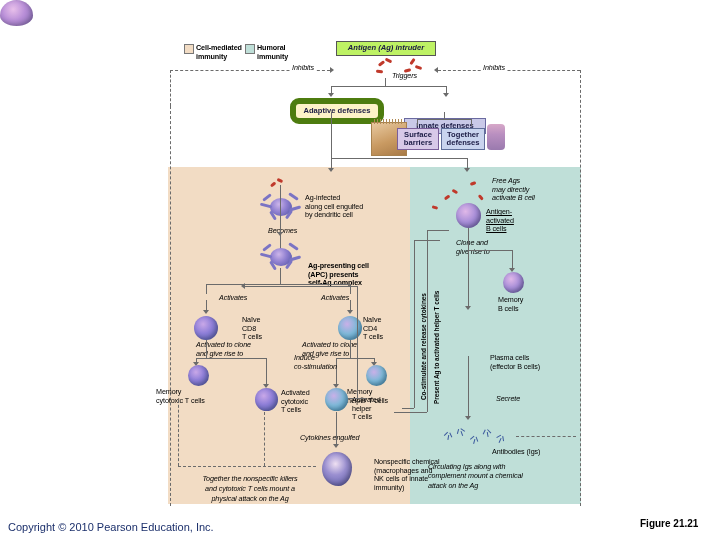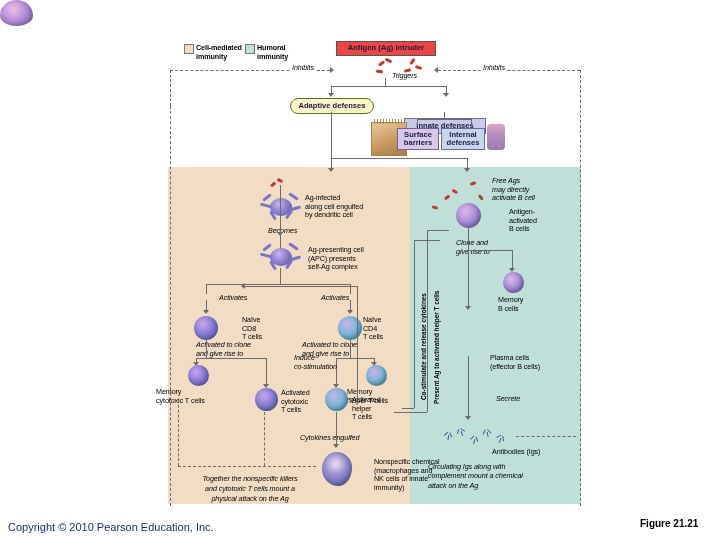--- a/index.html
+++ b/index.html
@@ -19,22 +19,22 @@
   
   .txt{position:absolute;font-size:7.2px;line-height:8.6px;color:#000;
        letter-spacing:-.1px;white-space:pre-line;}
   .txt-i{font-style:italic;}
   .txt-b{font-weight:bold;}
 
   
   .box{position:absolute;border:1px solid #3b3b6b;background:#fff;
        font-size:7.6px;font-weight:bold;text-align:center;color:#1b1b44;
        display:flex;align-items:center;justify-content:center;line-height:8.4px;}
-  .box-antigen{background:#ef4444;border:1px solid #555;}
-  .box-adaptive{background:#fdf3c8;border:1px solid #4d7c0f;border-radius:9px;}
+  .box-antigen{background:#bef264;border:1px solid #555;font-style:italic;}
+  .box-adaptive{background:#fdf3c8;border:6px solid #4d7c0f;border-radius:9px;}
   .box-innate{background:#c9c9e8;border:1px solid #6a6aa0;}
   .box-sub{background:#d8c9e8;border:1px solid #7a5f9a;}
   .box-sub2{background:#c9d4ee;border:1px solid #5f6f9a;}
 
   
   .sw{position:absolute;width:8px;height:8px;border:1px solid #777;}
   .sw-cell{background:#f2dcc4;}
   .sw-hum{background:#bfdfd8;}
 
   
@@ -147,21 +147,21 @@
   <div class="box box-innate" style="left:404px;top:98px;width:80px;height:14px;margin-top:20px;">Innate defenses</div>
 
   <div class="ln ln-v" style="left:444px;top:112px;height:7px;"></div>
   <div class="ln ln-h" style="left:417px;top:119px;width:54px;"></div>
   <div class="ln ln-v" style="left:417px;top:119px;height:7px;"></div>
   <div class="ln ln-v" style="left:471px;top:119px;height:7px;"></div>
 
   <div class="skin" style="left:371px;top:122px;"></div>
   <div class="box box-sub" style="left:397px;top:128px;width:40px;height:20px;">Surface
 barriers</div>
-  <div class="box box-sub2" style="left:441px;top:128px;width:42px;height:20px;">Internal
+  <div class="box box-sub2" style="left:441px;top:128px;width:42px;height:20px;">Together
 defenses</div>
   <div class="organs" style="left:487px;top:124px;"></div>
 
   <div class="ln ln-v" style="left:331px;top:112px;height:46px;"></div>
   <div class="ln ln-h" style="left:331px;top:158px;width:136px;"></div>
   <div class="ln ln-v" style="left:331px;top:158px;height:12px;"></div>
   <div class="ln ln-v" style="left:467px;top:158px;height:12px;"></div>
   <div class="ah ah-d" style="left:328px;top:168px;"></div>
   <div class="ah ah-d" style="left:464px;top:168px;"></div>
 
@@ -186,21 +186,21 @@
 
   <div class="dendrite" style="left:258px;top:240px;">
     <div class="body"></div>
     <i style="left:2px;top:14px;width:12px;height:3px;transform:rotate(14deg);"></i>
     <i style="left:4px;top:6px;width:10px;height:3px;transform:rotate(-38deg);"></i>
     <i style="left:30px;top:5px;width:11px;height:3px;transform:rotate(34deg);"></i>
     <i style="left:31px;top:17px;width:12px;height:3px;transform:rotate(-16deg);"></i>
     <i style="left:10px;top:24px;width:10px;height:3px;transform:rotate(58deg);"></i>
     <i style="left:26px;top:23px;width:10px;height:3px;transform:rotate(-55deg);"></i>
   </div>
-  <div class="txt" style="left:308px;top:246px;width:96px;">Ag-presenting cell
+  <div class="txt" style="left:308px;top:262px;width:96px;font-weight:bold;">Ag-presenting cell
 (APC) presents
 self-Ag complex</div>
 
   <div class="ln ln-v" style="left:280px;top:268px;height:16px;"></div>
   <div class="ln ln-h" style="left:206px;top:284px;width:144px;"></div>
   <div class="ln ln-v" style="left:206px;top:284px;height:10px;"></div>
   <div class="ln ln-v" style="left:350px;top:284px;height:10px;"></div>
 
   <div class="txt txt-i" style="left:219px;top:294px;">Activates</div>
   <div class="txt txt-i" style="left:321px;top:294px;">Activates</div>
@@ -296,21 +296,21 @@
 may directly
 activate B cell</div>
 
   <div class="ag" style="left:444px;top:196px;transform:rotate(-35deg);"></div>
   <div class="ag" style="left:452px;top:190px;transform:rotate(30deg);"></div>
   <div class="ag" style="left:470px;top:182px;transform:rotate(-20deg);"></div>
   <div class="ag" style="left:478px;top:196px;transform:rotate(50deg);"></div>
   <div class="ag" style="left:432px;top:206px;transform:rotate(15deg);"></div>
 
   <div class="cell cell-b" style="left:456px;top:203px;width:25px;height:25px;"></div>
-  <div class="txt" style="left:509px;top:208px;width:48px;">Antigen-
+  <div class="txt" style="left:486px;top:208px;width:48px;text-decoration:underline;">Antigen-
 activated
 B cells</div>
 
   <div class="txt txt-i" style="left:456px;top:239px;width:56px;">Clone and
 give rise to</div>
 
   <div class="ln ln-v" style="left:468px;top:228px;height:22px;"></div>
   <div class="ln ln-h" style="left:468px;top:250px;width:44px;"></div>
   <div class="ln ln-v" style="left:512px;top:250px;height:20px;"></div>
   <div class="ah ah-d" style="left:509px;top:268px;"></div>

